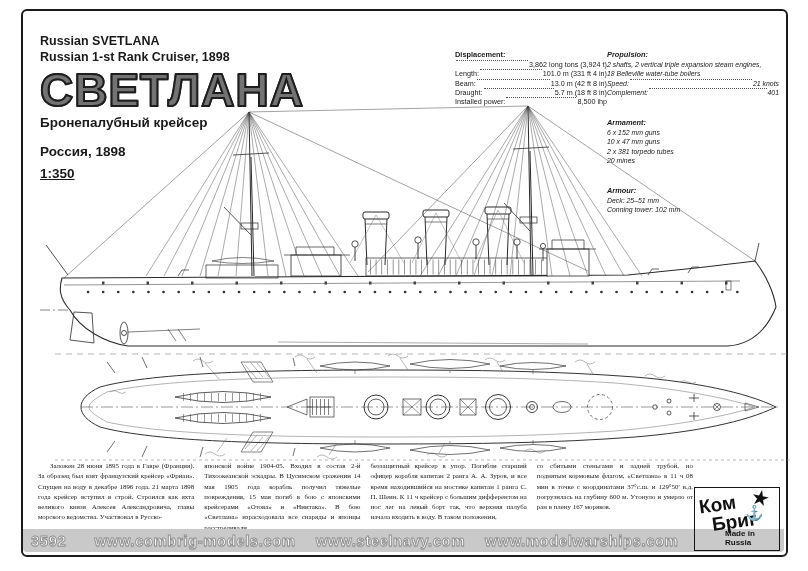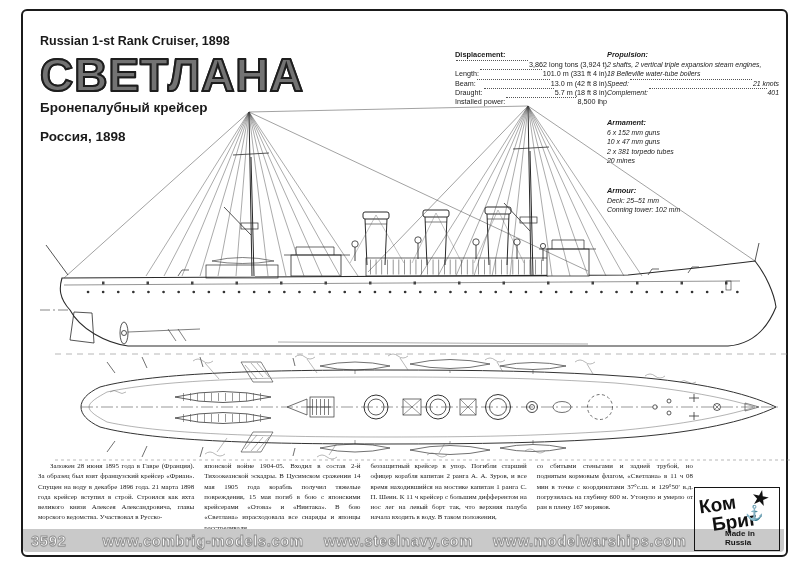--- a/index.html
+++ b/index.html
@@ -33,44 +33,46 @@
   .history{position:absolute;left:38px;top:461px;width:655px;display:flex;gap:10px;}
   .history p{margin:0;flex:1;font-family:"Liberation Serif",serif;font-size:6.9px;
              line-height:10.3px;text-align:justify;color:#222;}
   .history p.first{text-indent:12px;}
   
   .bar{position:absolute;left:23px;top:529px;width:761px;height:23px;background:#c9c9c9;
        border-radius:0 0 4px 4px;display:flex;align-items:center;gap:20px;padding-left:8px;
        box-sizing:border-box;}
   .bar span{font-weight:bold;font-size:15px;letter-spacing:.5px;color:#f8f8f8;
             -webkit-text-stroke:.9px #8f8f8f;text-shadow:0 1px 1px #aaa;white-space:nowrap;}
-  .bar .kitno{margin-right:16px;}
+  .bar .kitno{margin-right:8px;}
   
   .logo{position:absolute;left:694px;top:487px;width:84px;height:62px;background:#fff;
         border:1.5px solid #141414;z-index:5;overflow:hidden;}
   .logo .band{position:absolute;left:0;bottom:0;width:100%;height:21px;background:#c9c9c9;}
   .logo .l1{position:absolute;left:4px;top:8px;font-weight:900;font-size:19px;line-height:18px;
             transform:rotate(-8deg);color:#111;}
   .logo .l2{position:absolute;left:17px;top:25px;font-weight:900;font-size:19px;line-height:18px;
             transform:rotate(-8deg);color:#111;}
   .logo .star{position:absolute;left:56px;top:-2px;font-size:21px;transform:rotate(12deg);color:#111;}
   .logo .anchor{position:absolute;left:50px;top:16px;font-size:15px;color:#111;}
   .logo .made{position:absolute;right:3px;bottom:3px;font-weight:bold;font-size:8px;color:#141414;margin-left:30px;}
 </style>
 </head>
 <body>
 
 <div class="page">
   <div class="frame"></div>
 
   <div class="hdr">
+    <div class="en">Russian SVETLANA</div>
     <div class="en">Russian 1-st Rank Cruiser, 1898</div>
     <div class="title-ru">СВЕТЛАНА</div>
     <div class="sub-ru">Бронепалубный крейсер</div>
     <div class="sub-ru" style="margin-top:12px;">Россия, 1898</div>
+    <div class="scale">1:350</div>
   </div>
 
   <div class="specs-a">
     <div class="spec-h">Displacement:</div>
     <div class="specrow">
         <span class="lbl"></span>
         <span class="dots"></span>
         <span class="val">3,862 long tons (3,924 t)</span>
       </div>
     <div class="specrow">

